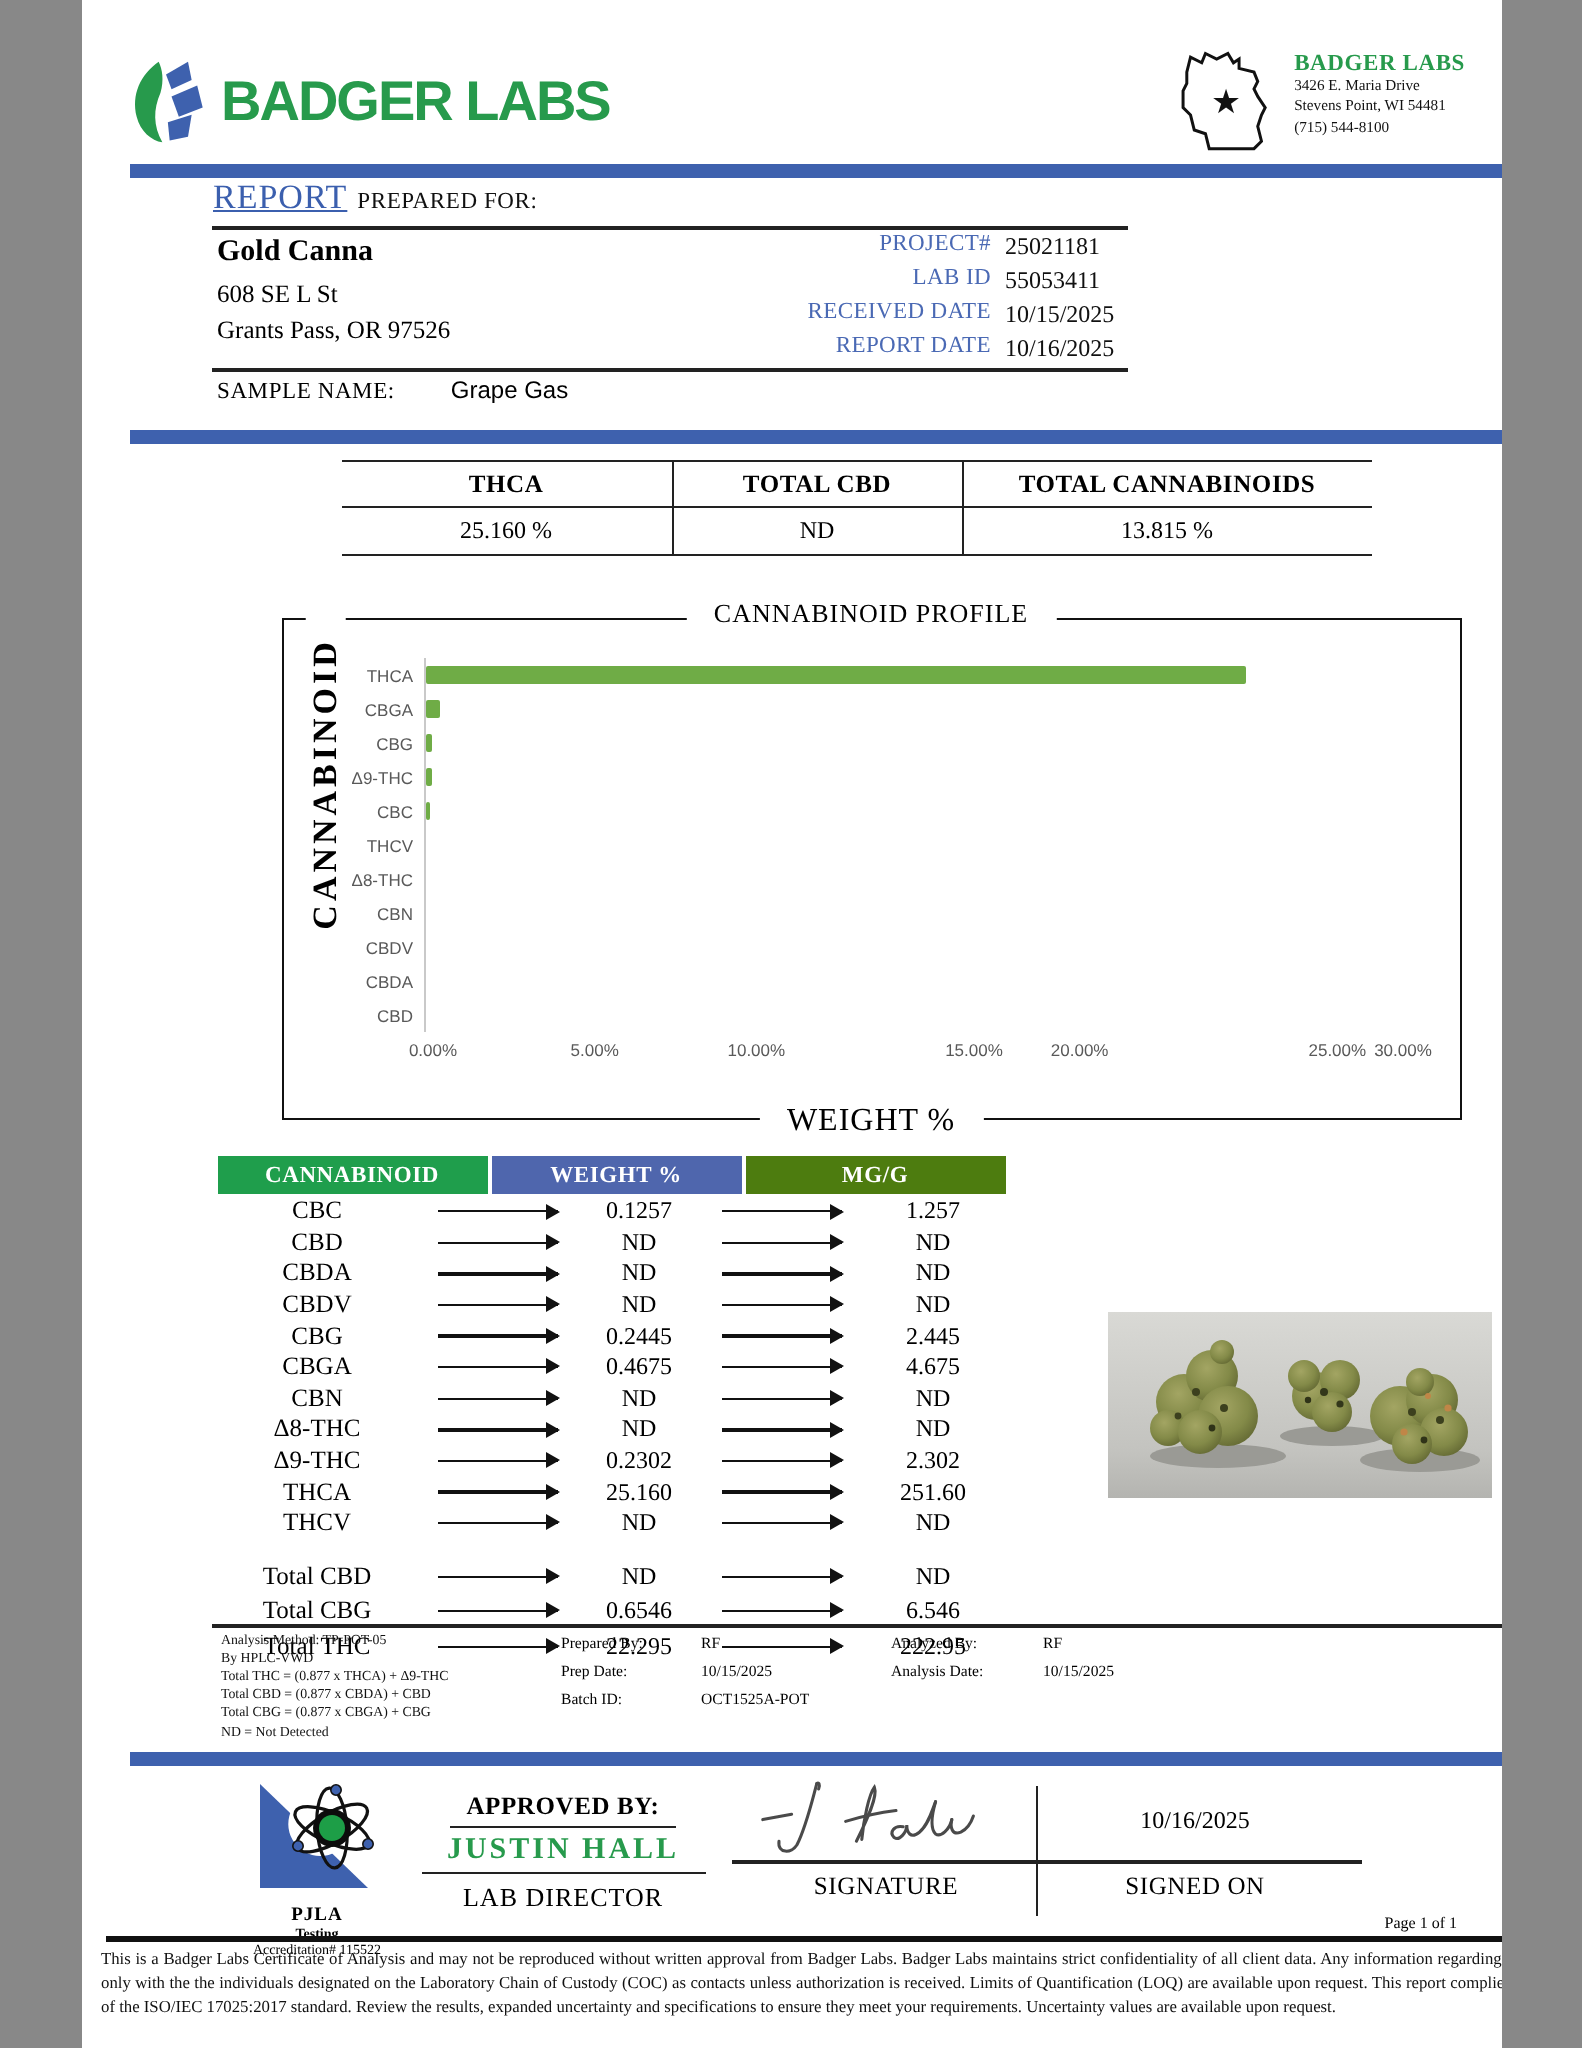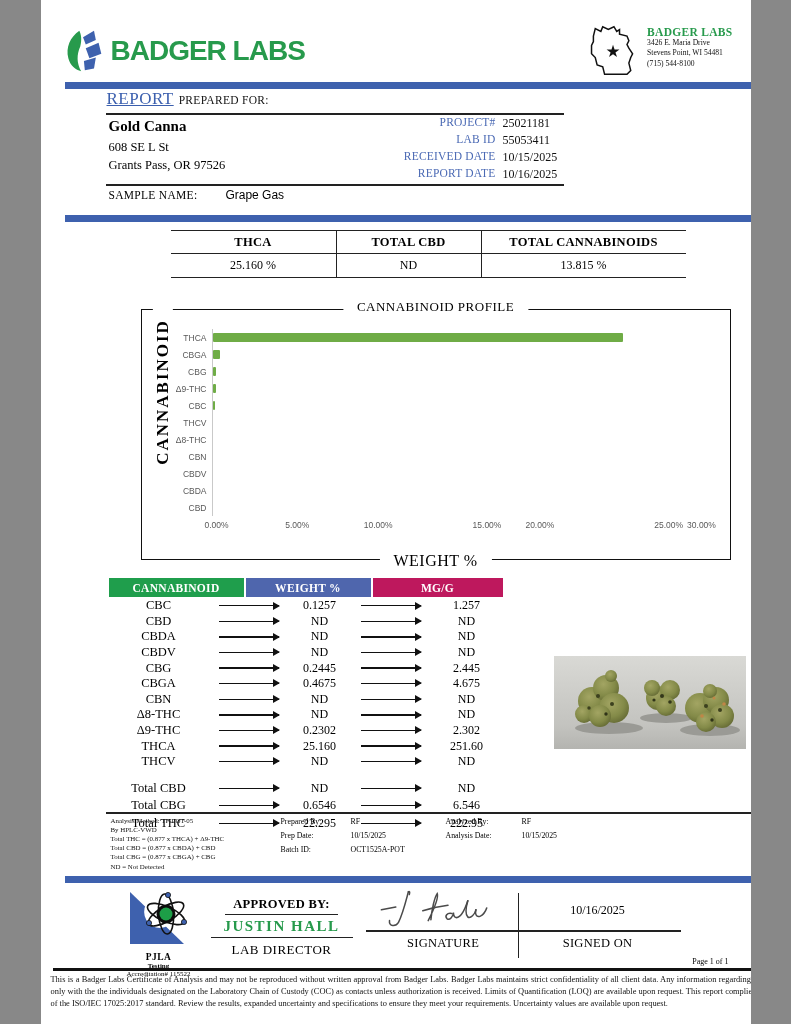--- a/index.html
+++ b/index.html
@@ -50,21 +50,21 @@
   .chart-track { flex:1; height:100%; border-left:1.4px solid #c9c9c9; position:relative; display:flex; align-items:center; }
   .chart-bar { height:9px; background:#6fac46; border-radius:1px; min-width:0; }
   .chart-ticks { position:absolute; left:75px; right:28px; top:210px; height:12px; }
   .chart-tick { position:absolute; transform:translateX(-50%); font-family:"Liberation Sans", sans-serif; font-size:8.5px; color:#595959; white-space:nowrap; }
 
   
   .dt-header { left:68px; top:578px; width:394px; display:flex; gap:2px; }
   .dt-hcell { height:19px; display:flex; align-items:center; justify-content:center; color:#fff; font-weight:bold; font-size:11.5px; letter-spacing:.3px; }
   .dt-hcell.c1 { width:135px; background:#1f9e4c; }
   .dt-hcell.c2 { width:125px; background:#4f66ad; }
-  .dt-hcell.c3 { width:130px; background:#be185d; }
+  .dt-hcell.c3 { width:130px; background:#4d7c0f; }
   .dt-body { left:68px; top:598px; width:394px; }
   .dt-row { display:grid; grid-template-columns:100px 1fr 62px 1fr 72px; align-items:center; height:15.6px; }
   .dt-row.total { height:17.5px; font-size:13px; }
   .dt-gap { height:10px; }
   .dt-name { text-align:center; font-size:12.5px; }
   .dt-val { text-align:center; font-size:12px; }
   .arrow { position:relative; height:1.4px; background:#111; margin:0 10px; }
   .arrow::after { content:""; position:absolute; right:-1px; top:-3.6px; border-left:7px solid #111; border-top:4.3px solid transparent; border-bottom:4.3px solid transparent; }
 
   .foot-sep { left:65px; top:812px; width:675px; }

